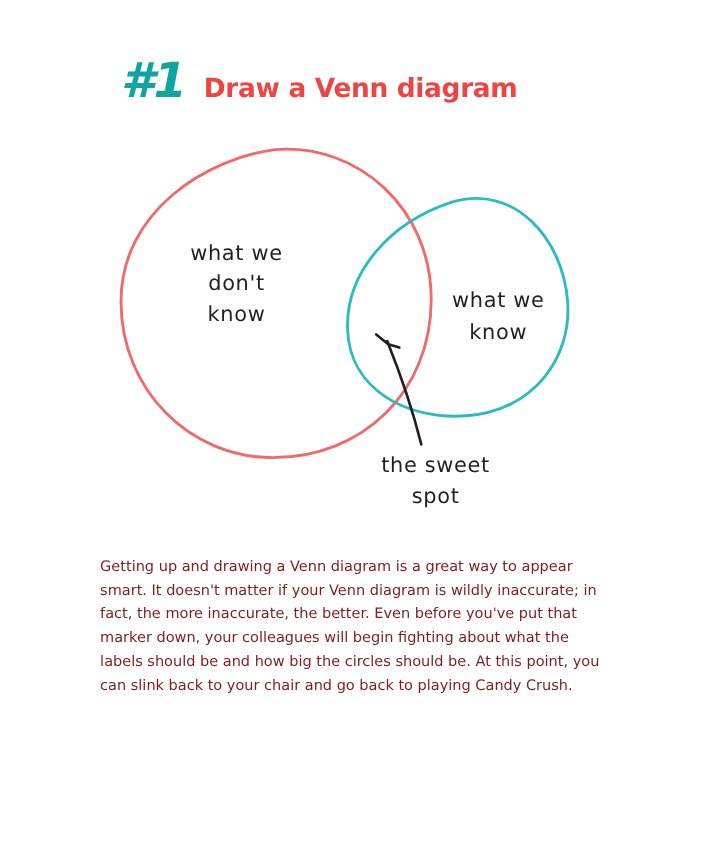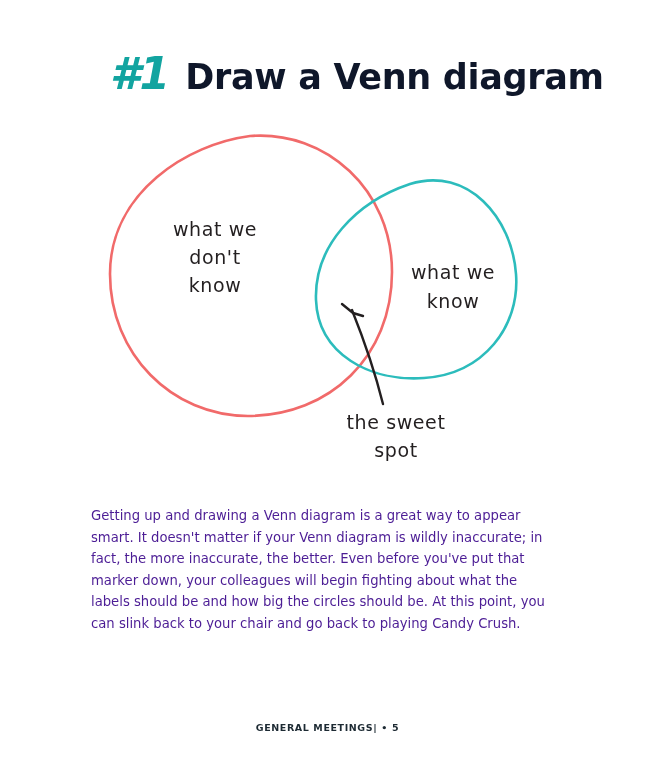--- a/index.html
+++ b/index.html
@@ -35,22 +35,22 @@
     font-weight: bold;
     font-style: italic;
     font-size: 44px;
     color: #12a4a0;
     letter-spacing: -1px;
     line-height: 1;
   }
   .heading .title {
     font-family: "DejaVu Sans", sans-serif;
     font-weight: bold;
-    font-size: 35px;
-    color: #0f172a;
+    font-size: 24px;
+    color: #ef4444;
     line-height: 1;
     letter-spacing: -0.3px;
   }
 
   
   .illustration {
     position: absolute;
     left: 80px;
     top: 114px;
     width: 500px;
@@ -70,21 +70,21 @@
 
   
   .body-copy {
     position: absolute;
     left: 91px;
     top: 505px;
     width: 462px;
     font-family: "DejaVu Sans", sans-serif;
     font-size: 13.2px;
     line-height: 21.5px;
-    color: #4c1d95;
+    color: #7f1d1d;
   }
 
   
   .footer {
     position: absolute;
     left: 0;
     right: 0;
     top: 722px;
     text-align: center;
     font-family: "DejaVu Sans", sans-serif;
@@ -136,17 +136,14 @@
       <path d="M 303 290 C 296 262, 284 226, 272 196" fill="none" stroke="#231f20" stroke-width="2.4" stroke-linecap="round"></path>
       <path d="M 262 190 L 273 199 L 283 202" fill="none" stroke="#231f20" stroke-width="2.4" stroke-linecap="round" stroke-linejoin="round"></path>
 
       <text class="hand" x="316" y="315">the sweet</text>
       <text class="hand" x="316" y="343">spot</text>
     </svg>
   </div>
 
   <div class="body-copy">Getting up and drawing a Venn diagram is a great way to appear smart. It doesn't matter if your Venn diagram is wildly inaccurate; in fact, the more inaccurate, the better. Even before you've put that marker down, your colleagues will begin fighting about what the labels should be and how big the circles should be. At this point, you can slink back to your chair and go back to playing Candy Crush.</div>
 
-  <div class="footer">
-    <span>GENERAL MEETINGS|</span><span class="sep">•</span><span class="pagenum">5</span>
-  </div>
 
 </div>
 
 </body></html>

